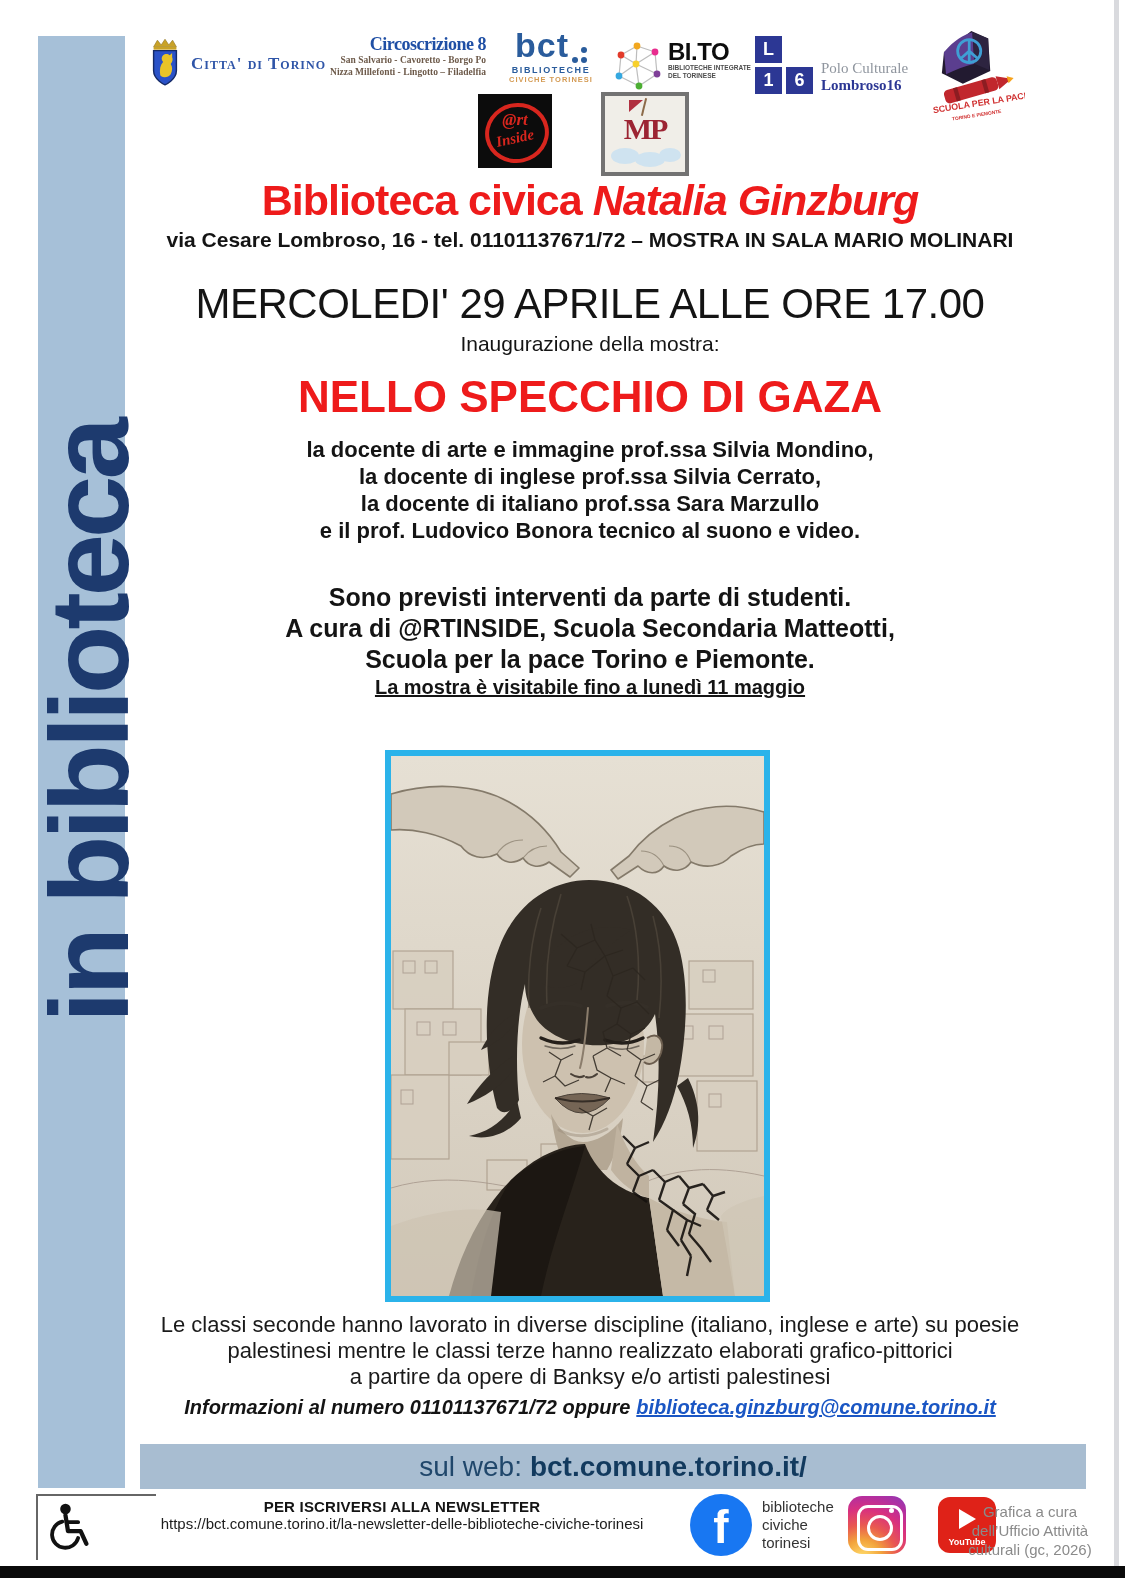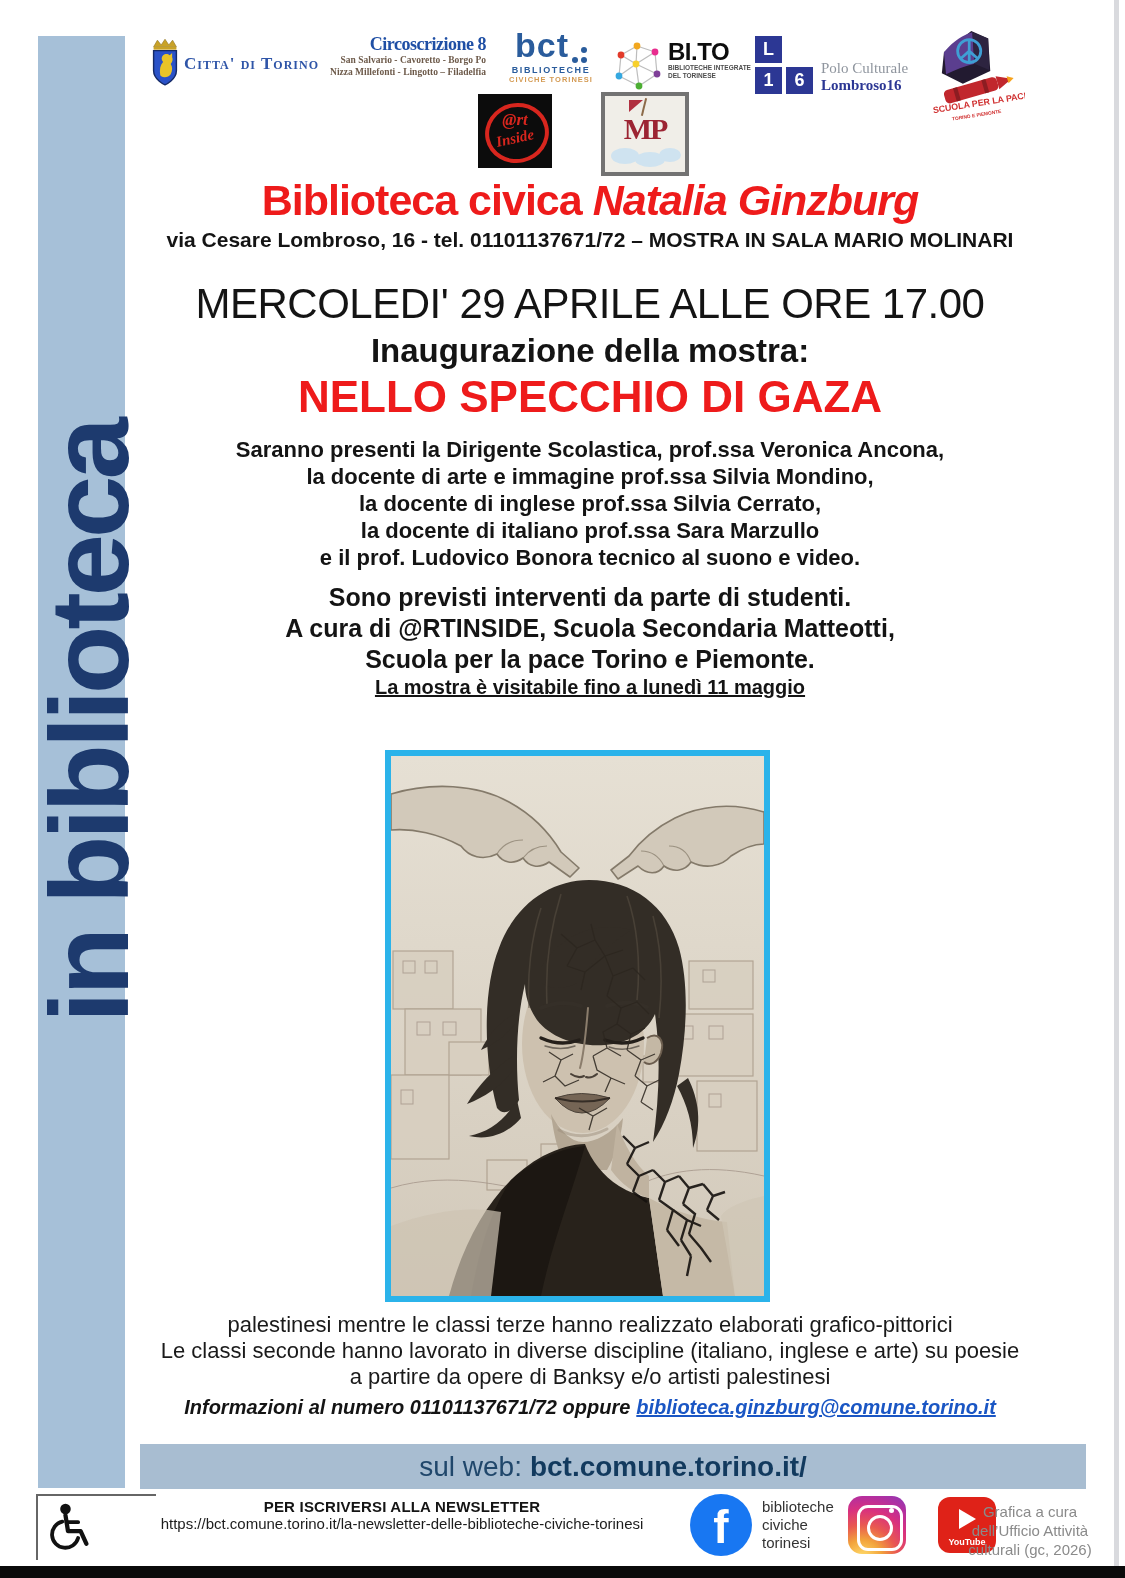--- a/index.html
+++ b/index.html
@@ -11,21 +11,21 @@
   
   .page-edge{right:6px;top:0;width:5px;height:1578px;background:#d9dade;}
 
   
   .sidebar{left:38px;top:36px;width:87px;height:1452px;background:#a6c0d8;}
   .sidebar-text{left:-410px;top:652px;width:1000px;height:140px;line-height:140px;
     transform:rotate(-90deg);text-align:center;font-weight:700;font-size:112px;
     letter-spacing:-4px;color:#1d3a6e;}
 
   
-  .logo-citta{left:146px;top:38px;display:flex;align-items:center;}
+  .logo-citta{left:146px;top:38px;display:flex;align-items:center;gap:7px;}
   .citta-label{font-family:"Liberation Serif",serif;font-variant:small-caps;font-weight:600;
     font-size:17px;letter-spacing:1px;color:#2f55a8;}
   .logo-circ{left:318px;top:34px;width:168px;text-align:right;font-family:"Liberation Serif",serif;}
   .circ-title{font-weight:700;font-size:18px;color:#1f4fa5;letter-spacing:-0.5px;}
   .circ-line{font-weight:700;font-size:9.5px;color:#6d5a4a;line-height:11.5px;}
   .logo-bct{left:503px;top:28px;width:96px;text-align:center;}
   .bct-word{font-size:34px;font-weight:700;color:#2a5c9c;letter-spacing:1px;line-height:34px;}
   .bct-dots{display:inline-flex;gap:3px;margin-left:3px;vertical-align:4px;}
   .bct-dots i{display:flex;flex-direction:column;gap:4px;}
   .bct-dots b{width:6px;height:6px;border-radius:50%;background:#2a5c9c;display:block;}
@@ -56,21 +56,21 @@
     border-left:14px solid #b03040;border-bottom:12px solid transparent;}
   .mp-mast{position:absolute;left:38px;top:2px;width:2px;height:18px;background:#8c6b4a;transform:rotate(14deg);}
   .mp-cloud{position:absolute;background:#cfe3f0;border-radius:50%;}
 
   
   .mainblock{left:140px;width:900px;text-align:center;}
   .title-red{top:176px;font-size:43px;font-weight:700;color:#ee1b1b;letter-spacing:-1px;}
   .title-it{font-style:italic;margin-left:11px;}
   .address{top:228px;font-size:21px;font-weight:700;}
   .datetime{top:280px;font-size:42px;font-weight:400;letter-spacing:-0.5px;}
-  .inaug{top:332px;font-size:33px;font-weight:700;}
+  .inaug{top:332px;font-size:21px;font-weight:400;}
   .nello{top:372px;font-size:44px;font-weight:700;color:#ee1b1b;}
   .guests{top:436px;font-size:22px;font-weight:700;line-height:27px;}
   .program{top:582px;font-size:25px;font-weight:700;line-height:31px;}
   .visit{top:676px;font-size:20px;font-weight:700;text-decoration:underline;}
 
   
   .artwork{left:385px;top:750px;width:373px;height:540px;border:6px solid #2bb3ea;background:#dcd5c8;}
   .artwork svg{display:block;width:100%;height:100%;}
 
   
@@ -229,21 +229,20 @@
   <div class="abs mainblock title-red nowrap">
     <span>Biblioteca civica</span><span class="title-it">Natalia Ginzburg</span>
   </div>
   <div class="abs mainblock address nowrap">via Cesare Lombroso, 16 - tel. 01101137671/72 –  MOSTRA IN SALA MARIO MOLINARI</div>
 
   <div class="abs mainblock datetime nowrap">MERCOLEDI' 29 APRILE ALLE ORE 17.00</div>
   <div class="abs mainblock inaug nowrap">Inaugurazione della mostra:</div>
   <div class="abs mainblock nello nowrap">NELLO SPECCHIO DI GAZA</div>
 
   <div class="abs mainblock guests">
-    <div class="nowrap">Saranno presenti la Dirigente Scolastica, prof.ssa Veronica Ancona,</div>
     <div class="nowrap">la docente di arte e immagine prof.ssa Silvia Mondino,</div>
     <div class="nowrap">la docente di inglese prof.ssa Silvia Cerrato,</div>
     <div class="nowrap">la docente di italiano prof.ssa Sara Marzullo</div>
     <div class="nowrap">e il prof. Ludovico Bonora tecnico al suono e video.</div>
   </div>
 
   <div class="abs mainblock program">
     <div class="nowrap">Sono previsti interventi da parte di studenti.</div>
     <div class="nowrap">A cura di @RTINSIDE, Scuola Secondaria Matteotti,</div>
     <div class="nowrap">Scuola per la pace Torino e Piemonte.</div>
@@ -341,22 +340,22 @@
         <path d="M232 380 L244 392 L236 408 M244 392 L258 386 M236 408 L248 420 L242 436 M248 420 L262 414 M242 436 L256 446"></path>
         <path d="M262 414 L274 426 L268 444 M274 426 L288 420 M268 444 L282 454 L276 474 M288 420 L298 432 L292 448 M298 432 L312 428 M292 448 L304 458 L298 478"></path>
         <path d="M312 428 L322 440 L316 454 M322 440 L334 436 M316 454 L328 464 M282 454 L296 464 L290 484 M296 464 L310 470 M276 474 L288 490 M290 484 L300 500 M298 478 L310 492 M300 500 L296 520 M310 492 L320 506"></path>
       </g>
       <path d="M0 470 C40 455 80 450 110 456 L100 540 L0 540 Z" fill="#cdc3b2" opacity="0.7"></path>
       <path d="M373 440 C350 445 335 452 330 460 L344 540 L373 540 Z" fill="#cfc6b5" opacity="0.7"></path>
     </svg>
   </div>
 
   <div class="abs mainblock desc">
+    <div class="nowrap">Le classi seconde hanno lavorato in diverse discipline (italiano, inglese e arte) su poesie</div>
     <div class="nowrap">palestinesi mentre le classi terze hanno realizzato elaborati grafico-pittorici</div>
-    <div class="nowrap">Le classi seconde hanno lavorato in diverse discipline (italiano, inglese e arte) su poesie</div>
     <div class="nowrap">a partire da opere di Banksy e/o artisti palestinesi</div>
   </div>
 
   <div class="abs mainblock contact nowrap">
     <span>Informazioni al numero  01101137671/72 oppure</span><a href="#">biblioteca.ginzburg@comune.torino.it</a>
   </div>
 
   <div class="abs webbar">
     <span>sul web:</span>
     <span class="url">bct.comune.torino.it/</span>

